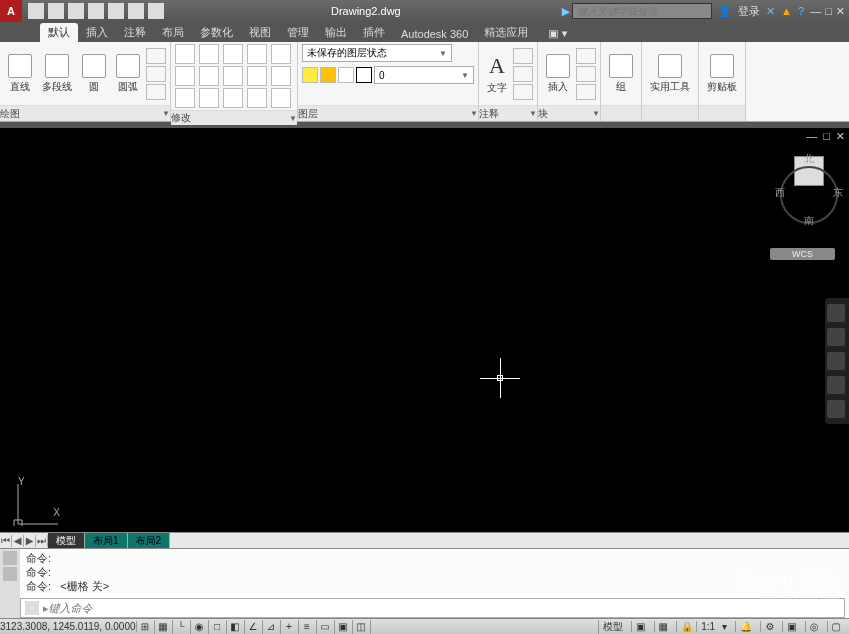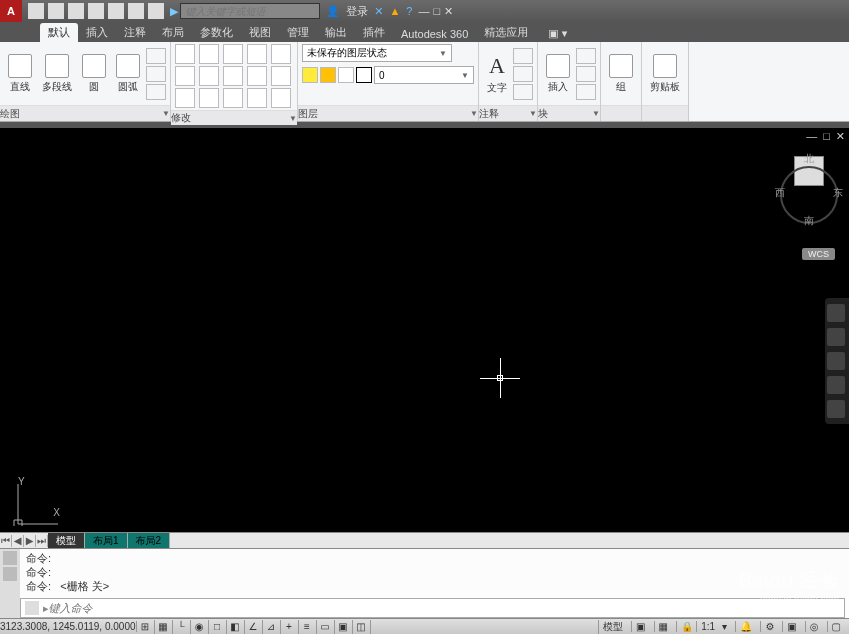--- a/index.html
+++ b/index.html
@@ -35,21 +35,21 @@
 .layer-row .mini { width: 16px; height: 16px; border: 1px solid #bbb; background: #fff; }
 .colorwheel { width: 32px; height: 32px; border-radius: 50%; background: conic-gradient(red,yellow,lime,cyan,blue,magenta,red); }
 
 
 .drawarea { position: absolute; top: 128px; left: 0; right: 0; bottom: 102px; background: #000; }
 .drawarea .winctrls { position: absolute; top: 2px; right: 4px; color: #ccc; font-size: 11px; display: flex; gap: 6px; }
 .viewcube { position: absolute; top: 24px; right: 10px; width: 60px; height: 90px; display: flex; flex-direction: column; align-items: center; color: #999; font-size: 10px; }
 .viewcube .cube { width: 30px; height: 30px; background: #ddd; border: 1px solid #888; margin: 4px 0; }
 .viewcube .ring { width: 58px; height: 58px; border: 2px solid #444; border-radius: 50%; position: absolute; top: 14px; }
 .viewcube .lbl { position: absolute; }
-.wcs { position: absolute; top: 120px; right: 14px; padding: 1px 6px; background: #888; color: #eee; font-size: 9px; border-radius: 2px; }
+.wcs { position: absolute; top: 120px; right: 14px; padding: 1px 22px; background: #888; color: #eee; font-size: 9px; border-radius: 2px; }
 .navbar { position: absolute; right: 0; top: 170px; width: 24px; background: rgba(80,80,80,.4); border-radius: 4px 0 0 4px; display: flex; flex-direction: column; gap: 6px; padding: 6px 2px; }
 .navbar div { width: 18px; height: 18px; background: rgba(120,120,120,.4); border-radius: 2px; }
 .ucs { position: absolute; bottom: 6px; left: 10px; color: #aaa; font-size: 10px; }
 .ucs .axis { position: relative; width: 50px; height: 50px; }
 .ucs .y { position: absolute; left: 8px; top: 0; }
 .ucs .x { position: absolute; right: 0; bottom: 8px; }
 .ucs svg { position: absolute; bottom: 0; left: 0; }
 .crosshair { position: absolute; left: 500px; top: 250px; }
 .crosshair::before, .crosshair::after { content: ""; position: absolute; background: #fff; }
 .crosshair::before { width: 40px; height: 1px; left: -20px; top: 0; }
@@ -94,20 +94,21 @@
   <div class="logo">A</div>
   <div class="qat">
     <span style="background:#ddd"></span>
     <span style="background:#ddd"></span>
     <span style="background:#ddd"></span>
     <span style="background:#ddd"></span>
     <span style="background:#ddd"></span>
     <span style="background:#ddd"></span>
     <span style="background:#ddd"></span>
   </div>
+  <div class="title">Drawing2.dwg</div>
   <span style="color:#7cf;margin-right:2px">▶</span>
   <input class="search" placeholder="键入关键字或短语" style="">
   <div class="right">
     <span>👤</span>
     <span>登录</span>
     <span style="color:#6bf">✕</span>
     <span style="color:#fa0">▲</span>
     <span style="color:#6bf">?</span>
   </div>
   <div class="winctl">
@@ -252,20 +253,29 @@
   <div class="panel">
     <div class="panel-body">
         <div class="bigbtn">
           <div class="ico"></div>
           <span>组</span>
         </div>
       </div>
     <div class="panel-title"></div>
   </div>
 
+  <div class="panel">
+    <div class="panel-body">
+        <div class="bigbtn">
+          <div class="ico"></div>
+          <span>实用工具</span>
+        </div>
+      </div>
+    <div class="panel-title"></div>
+  </div>
 
   <div class="panel">
     <div class="panel-body">
         <div class="bigbtn">
           <div class="ico"></div>
           <span>剪贴板</span>
         </div>
       </div>
     <div class="panel-title"></div>
   </div>

